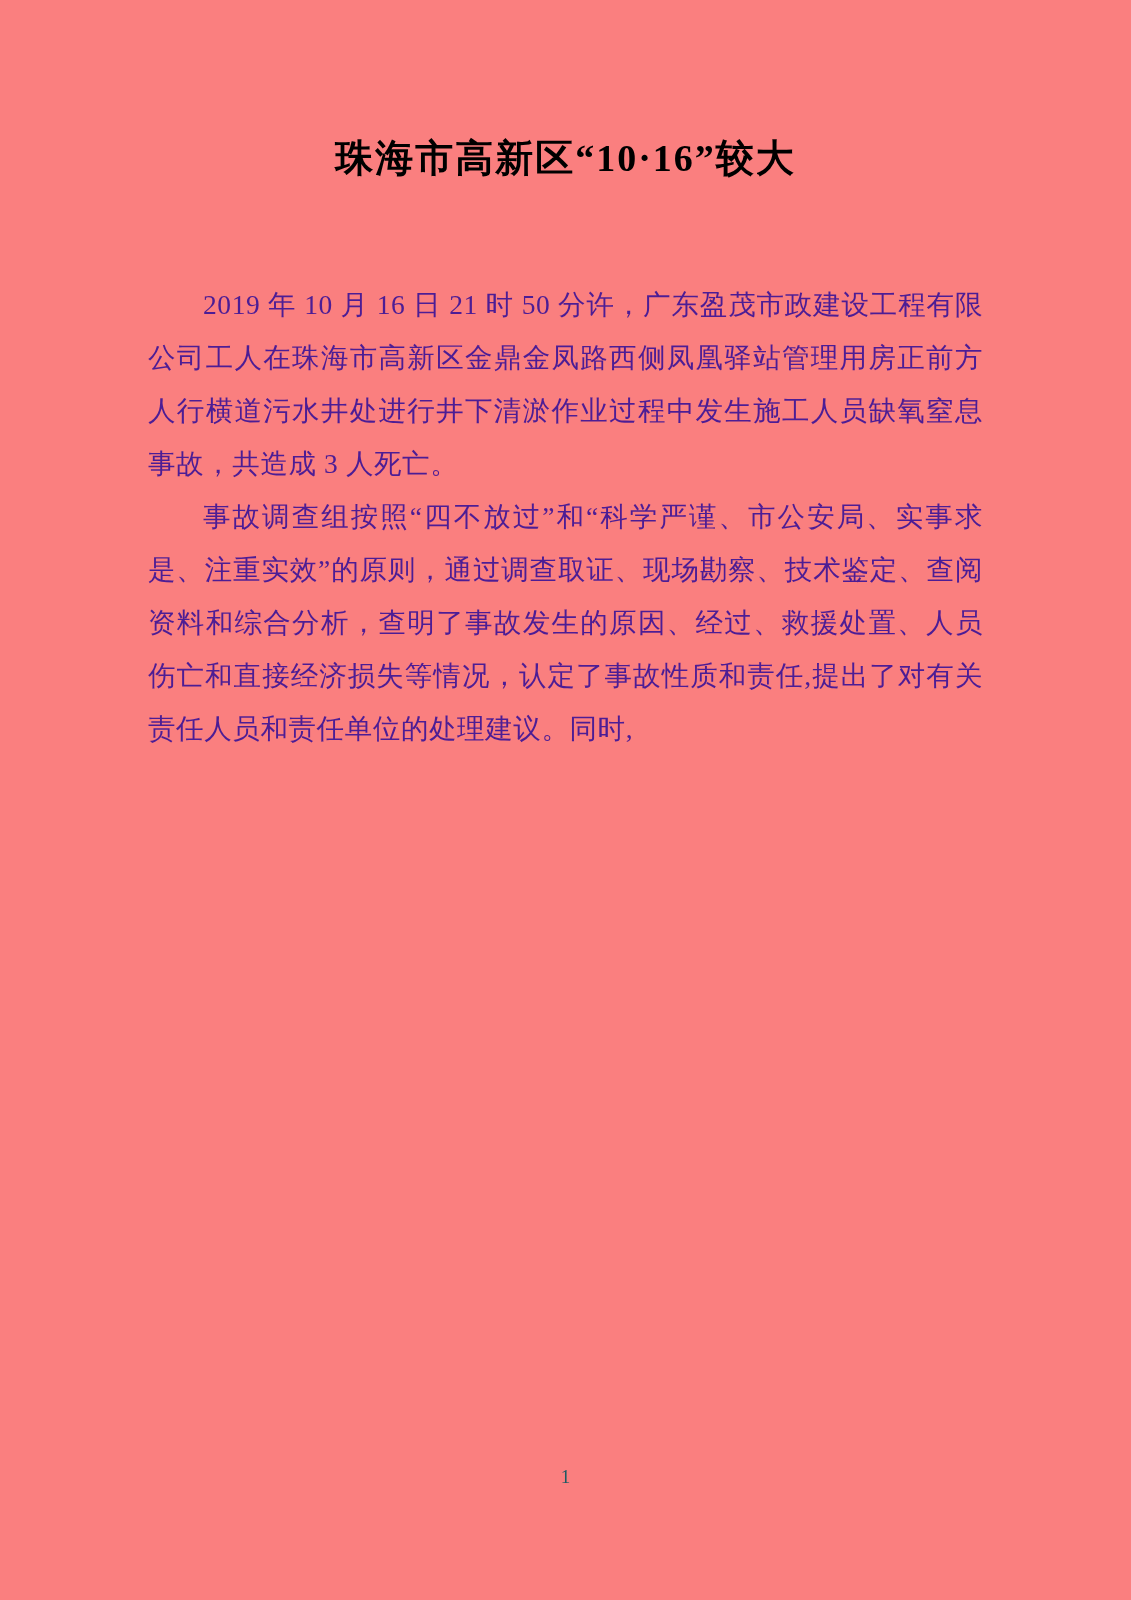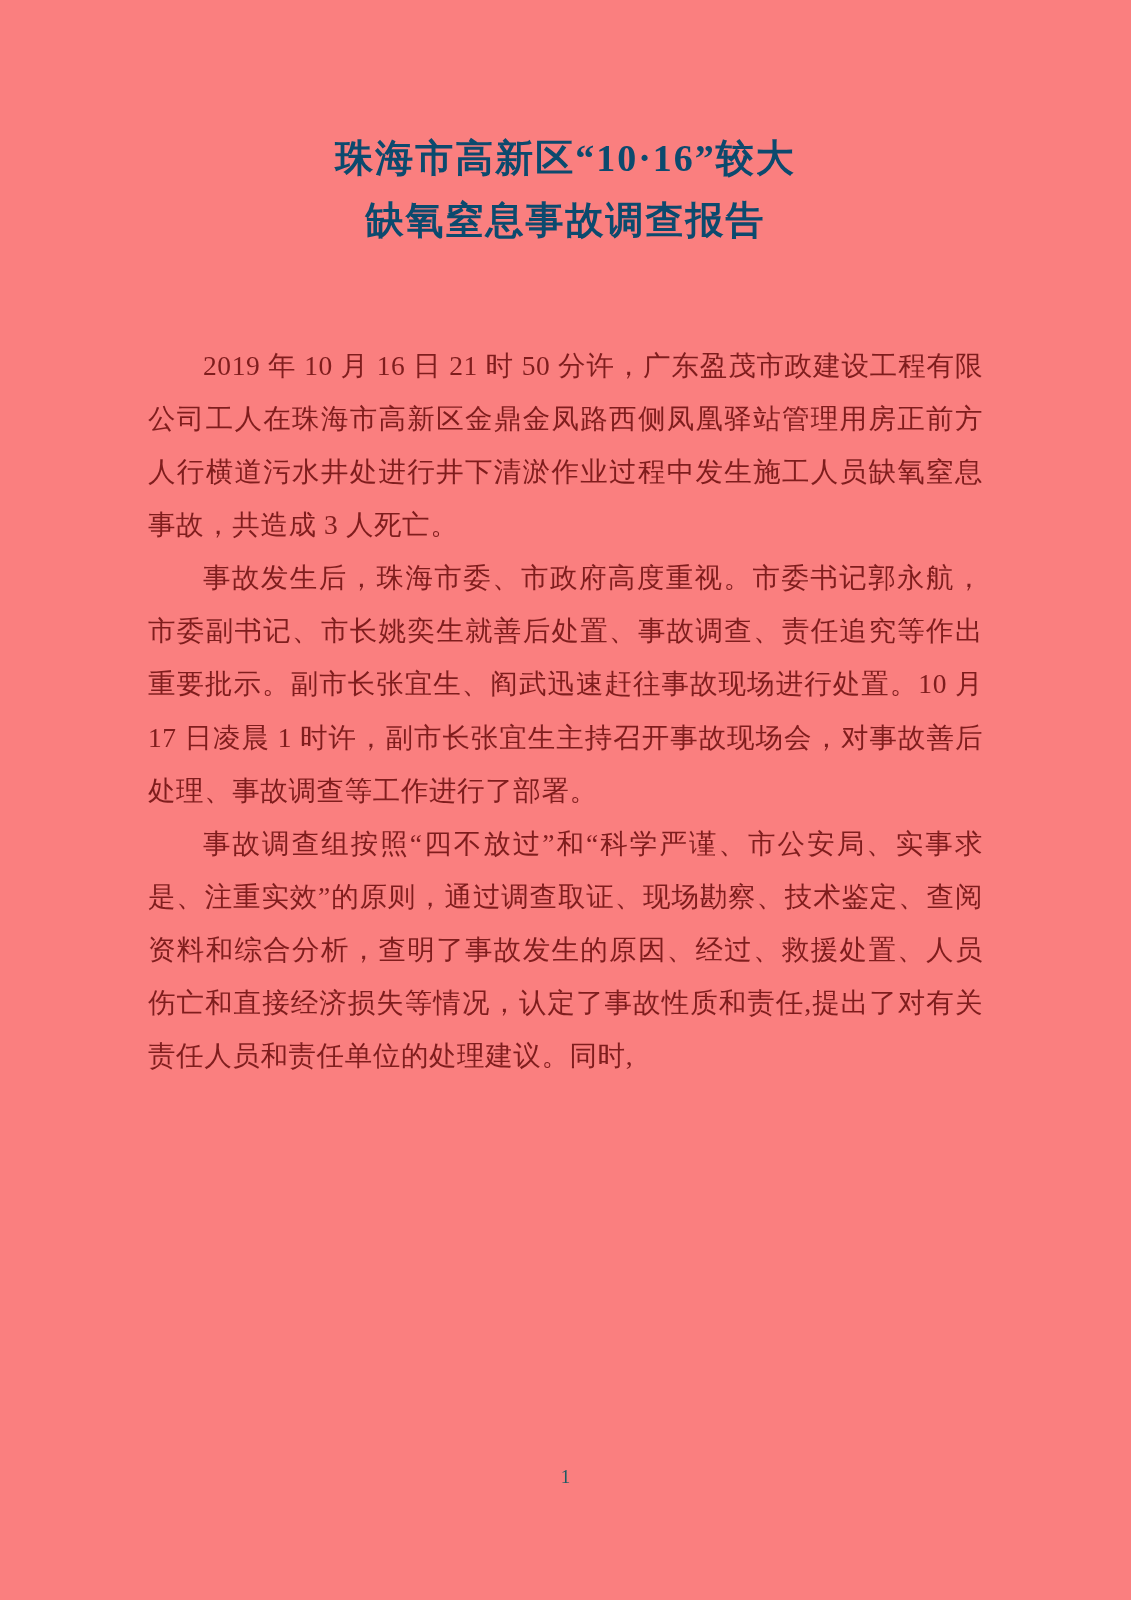--- a/index.html
+++ b/index.html
@@ -21,61 +21,59 @@
     padding: 0;
   }
   .doc-title {
     margin: 0;
     padding-top: 128px;
     text-align: center;
     font-size: 38px;
     font-weight: bold;
     line-height: 1.62;
     letter-spacing: 2px;
-    color: #0c4a6e;
+    color: #000000;
     font-family: "Liberation Serif", "DejaVu Serif", serif;
   }
   .doc-title .title-line {
     display: block;
   }
   .body-block {
     margin: 0;
     padding: 88px 148px 0 148px;
   }
   .para {
     margin: 0;
     font-size: 27.5px;
     line-height: 1.93;
     text-indent: 2em;
     text-align: justify;
     text-justify: inter-ideograph;
     letter-spacing: 0.6px;
-    color: #7f1d1d;
+    color: #4c1d95;
   }
   .page-number {
     position: absolute;
     bottom: 112px;
     left: 0;
     right: 0;
     text-align: center;
     font-size: 19px;
     color: #1d5a63;
   }
 </style>
 </head>
 <body>
 
 <div class="page">
 
   <h1 class="doc-title">
     <span class="title-line">珠海市高新区“10·16”较大</span>
-    <span class="title-line">缺氧窒息事故调查报告</span>
   </h1>
 
   <div class="body-block">
     <p class="para">2019 年 10 月 16 日 21 时 50 分许，广东盈茂市政建设工程有限公司工人在珠海市高新区金鼎金凤路西侧凤凰驿站管理用房正前方人行横道污水井处进行井下清淤作业过程中发生施工人员缺氧窒息事故，共造成 3 人死亡。</p>
-    <p class="para">事故发生后，珠海市委、市政府高度重视。市委书记郭永航，市委副书记、市长姚奕生就善后处置、事故调查、责任追究等作出重要批示。副市长张宜生、阎武迅速赶往事故现场进行处置。10 月 17 日凌晨 1 时许，副市长张宜生主持召开事故现场会，对事故善后处理、事故调查等工作进行了部署。</p>
     <p class="para">事故调查组按照“四不放过”和“科学严谨、市公安局、实事求是、注重实效”的原则，通过调查取证、现场勘察、技术鉴定、查阅资料和综合分析，查明了事故发生的原因、经过、救援处置、人员伤亡和直接经济损失等情况，认定了事故性质和责任,提出了对有关责任人员和责任单位的处理建议。同时,</p>
   </div>
 
   <div class="page-number">1</div>
 
 </div>
 
 </body></html>

